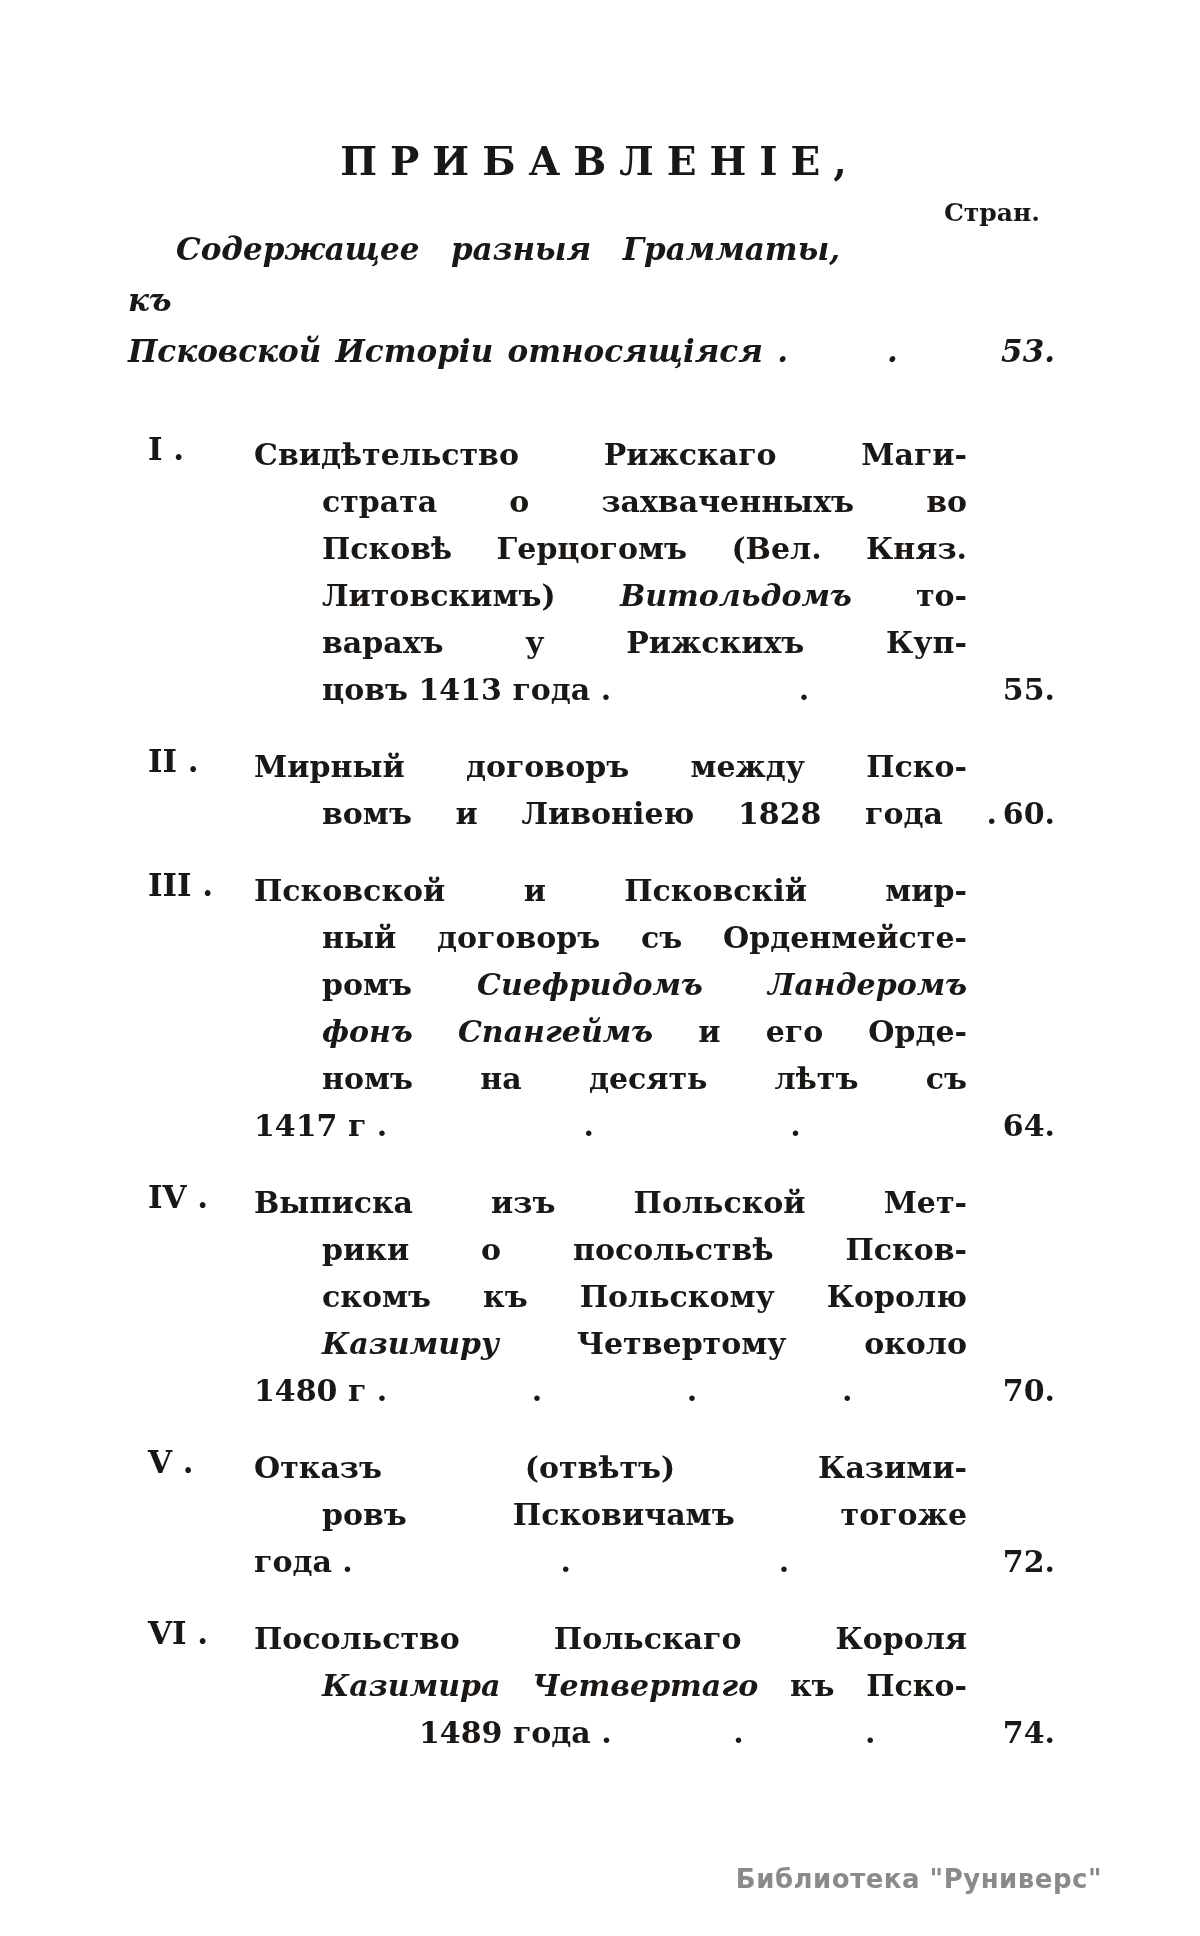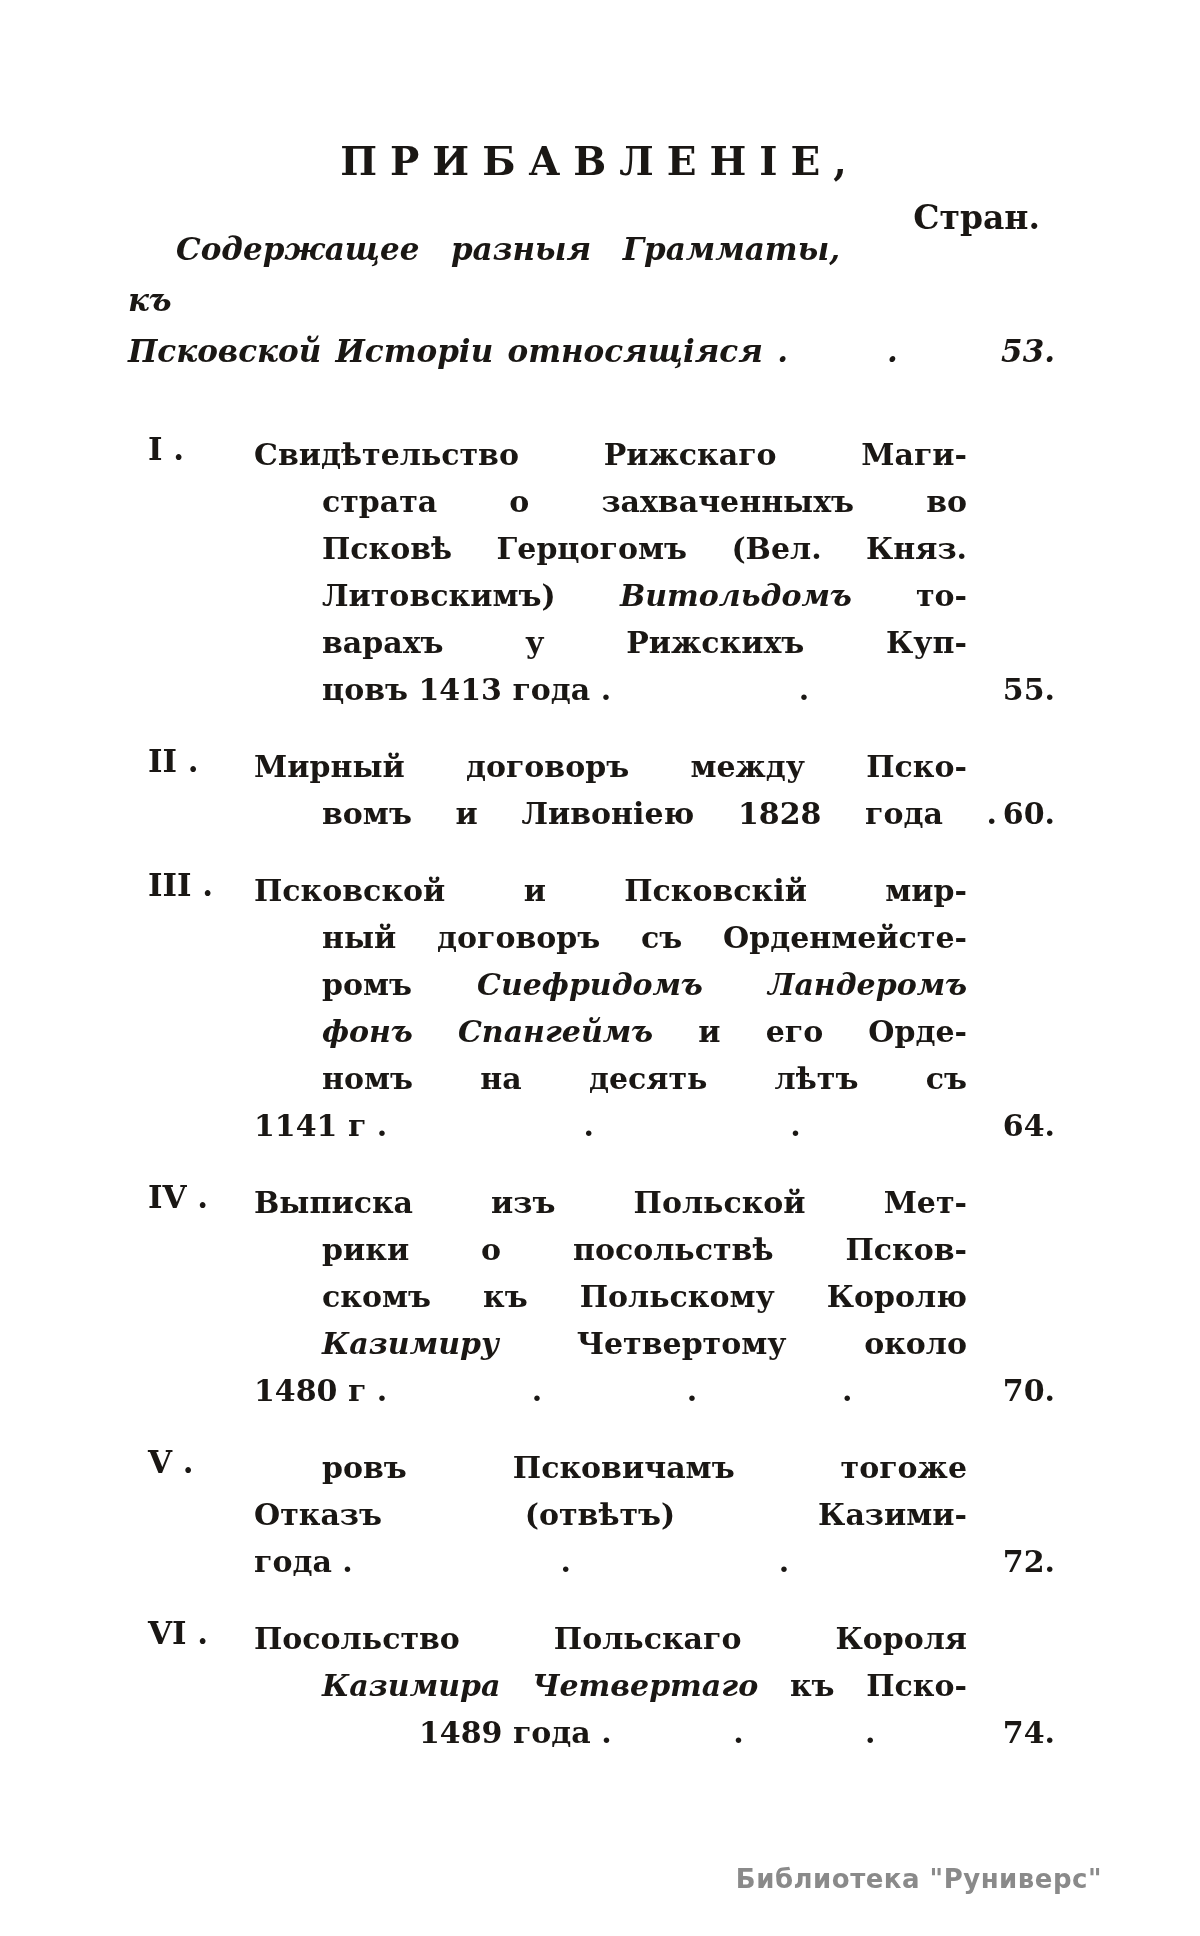--- a/index.html
+++ b/index.html
@@ -9,21 +9,21 @@
     position:relative; width:1200px; height:1936px; margin:0 auto;
     background:var(--paper); color:var(--ink);
     font-family:"DejaVu Serif", serif; overflow:hidden;
   }
   .title {
     position:absolute; top:138px; left:0; width:100%; text-align:center;
     font-size:39px; font-weight:700; letter-spacing:13px; white-space:nowrap;
   }
   .colhead {
     position:absolute; top:198px; right:160px;
-    font-size:33px; font-weight:700;
+    font-size:25px; font-weight:700;
   }
   .content { position:absolute; top:224px; left:128px; right:145px; }
 
   .intro { font-style:italic; font-weight:600; font-size:31px; line-height:51px; margin-bottom:54px; }
   .intro .iline1 { text-align:justify; text-align-last:justify; margin-right:215px; text-indent:48px; }
   .lastline { display:flex; align-items:baseline; }
   .intro .lt { flex:0 0 660px; text-align:justify; text-align-last:justify; }
 
   .entry { display:flex; margin-bottom:30px; }
   .num { flex:0 0 126px; padding-left:20px; font-size:31px; font-weight:700; }
@@ -93,21 +93,21 @@
         </div>
         <div class="entry">
           <div class="num">III .</div>
           <div class="body">
             <div class="line full"><span>Псковской и Псковскій мир-</span></div>
             <div class="line full ind1"><span>ный договоръ съ Орденмейсте-</span></div>
             <div class="line full ind1"><span>ромъ </span><span class="it">Сиефридомъ Ландеромъ</span></div>
             <div class="line full ind1"><span class="it">фонъ Спангеймъ</span><span> и его Орде-</span></div>
             <div class="line full ind1"><span>номъ на десять лѣтъ съ</span></div>
             <div class="lastline">
-              <span class="lt"><span>1141 г .</span></span>
+              <span class="lt"><span>1417 г .</span></span>
               <span class="leader">
                 <span class="dot">.</span>
                 <span class="dot">.</span>
               </span>
               <span class="pagenum">64.</span>
             </div>
           </div>
         </div>
         <div class="entry">
           <div class="num">IV .</div>
@@ -123,22 +123,22 @@
                 <span class="dot">.</span>
                 <span class="dot">.</span>
               </span>
               <span class="pagenum">70.</span>
             </div>
           </div>
         </div>
         <div class="entry">
           <div class="num">V .</div>
           <div class="body">
+            <div class="line full"><span>Отказъ (отвѣтъ) Казими-</span></div>
             <div class="line full ind1"><span>ровъ Псковичамъ тогоже</span></div>
-            <div class="line full"><span>Отказъ (отвѣтъ) Казими-</span></div>
             <div class="lastline">
               <span class="lt"><span>года .</span></span>
               <span class="leader">
                 <span class="dot">.</span>
                 <span class="dot">.</span>
               </span>
               <span class="pagenum">72.</span>
             </div>
           </div>
         </div>

